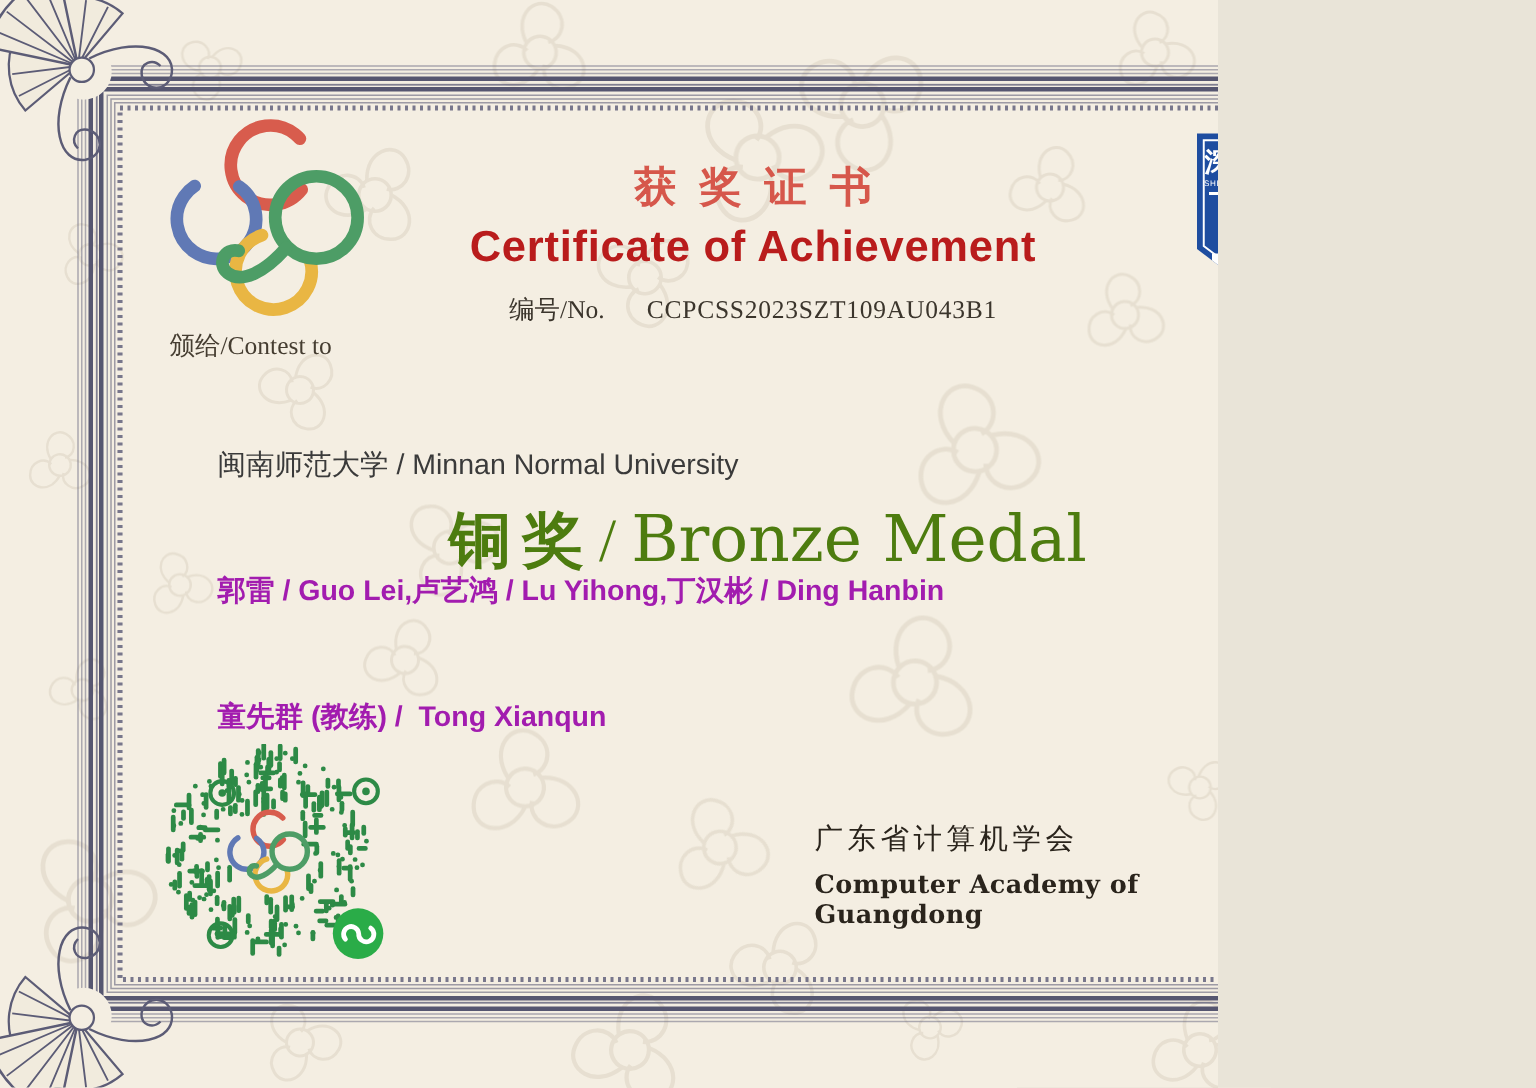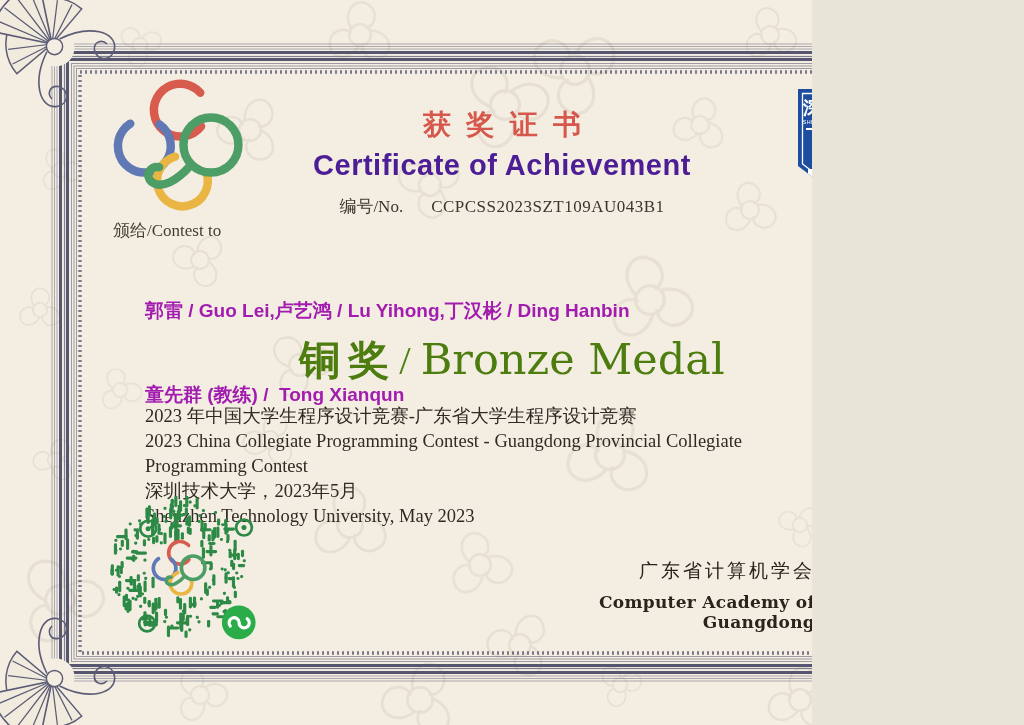--- a/index.html
+++ b/index.html
@@ -20,21 +20,21 @@
   .title-block { position:absolute; left:252px; top:106px; width:500px; text-align:center; }
   .title-zh {
     position:absolute; top:0; width:100%;
     font-family:"Liberation Sans","DejaVu Sans",sans-serif;
     font-weight:bold; font-size:28px; color:#d6574b;
     letter-spacing:0.55em; text-indent:0.55em;
   }
   .title-en {
     position:absolute; top:43px; width:100%;
     font-family:"Liberation Sans","DejaVu Sans",sans-serif;
-    font-weight:bold; font-size:29px; color:#4c1d95; letter-spacing:0.5px;
+    font-weight:bold; font-size:29px; color:#b91c1c; letter-spacing:0.5px;
   }
   .serial {
     position:absolute; top:89px; width:100%;
     font-size:17px; color:#3b352c;
   }
   .serial .val { margin-left:28px; letter-spacing:0.5px;text-align:center; }
 
   
   .awarded-label { position:absolute; left:113px; top:219px; font-size:17px; color:#453d31; }
   .recipients {
@@ -56,21 +56,21 @@
   
   .event-block {
     position:absolute; left:145px; top:404px;
     font-size:18.5px; line-height:25px; color:#2e2a24;
   }
 
   
   .qr { position:absolute; left:106px; top:496px; width:158px; height:158px; }
 
   
-  .issuer-block { position:absolute; left:543px; top:558px; width:272px; text-align:right; color:#2a241c; }
+  .issuer-block { position:absolute; left:543px; top:546px; width:272px; text-align:left; color:#2a241c; }
   .issuer-zh { font-size:19px; letter-spacing:3px; }
   .issuer-en { margin-top:8px; font-size:17px; font-weight:bold; font-family:"DejaVu Serif","Liberation Serif",serif; letter-spacing:0.3px; }
 </style>
 </head>
 <body>
 
 <div class="page">
 
   <svg class="layer" width="0" height="0">
     <defs>
@@ -198,34 +198,29 @@
   <div class="title-block">
     <div class="title-zh">获奖证书</div>
     <div class="title-en">Certificate of Achievement</div>
     <div class="serial">
       <span>编号/No.</span><span class="val">CCPCSS2023SZT109AU043B1</span>
     </div>
   </div>
 
   <div class="awarded-label">颁给/Contest to</div>
   <div class="recipients">
+    <div>闽南师范大学 / Minnan Normal University</div>
     <div class="bold">郭雷 / Guo Lei,卢艺鸿 / Lu Yihong,丁汉彬 / Ding Hanbin</div>
     <div class="bold">童先群 (教练) /  Tong Xianqun</div>
   </div>
 
   <div class="award-line">
     <span class="award-zh">铜奖</span><span class="award-sep">/</span><span class="award-en">Bronze Medal</span>
   </div>
 
-  <div class="event-block">
-    <div>2023 年中国大学生程序设计竞赛-广东省大学生程序设计竞赛</div>
-    <div>2023 China Collegiate Programming Contest - Guangdong Provincial Collegiate Programming Contest</div>
-    <div>深圳技术大学，2023年5月</div>
-    <div>Shenzhen Technology University, May 2023</div>
-  </div>
 
   <svg class="qr" viewBox="0 0 150 150">
     <g id="qr-dots">
         <rect x="59.9" y="11.4" width="3" height="11" rx="1.4" fill="#2d8a46"></rect>
         <rect x="110.6" y="108.3" width="3" height="3" rx="1.4" fill="#2d8a46"></rect>
         <rect x="31.1" y="85.3" width="3" height="11" rx="1.4" fill="#2d8a46"></rect>
         <rect x="108.2" y="99.8" width="11" height="3" rx="1.4" fill="#2d8a46"></rect>
         <rect x="46.1" y="101.1" width="3" height="7" rx="1.4" fill="#2d8a46"></rect>
         <rect x="96.9" y="85.3" width="3" height="3" rx="1.4" fill="#2d8a46"></rect>
         <rect x="93.1" y="82.0" width="3" height="11" rx="1.4" fill="#2d8a46"></rect>

